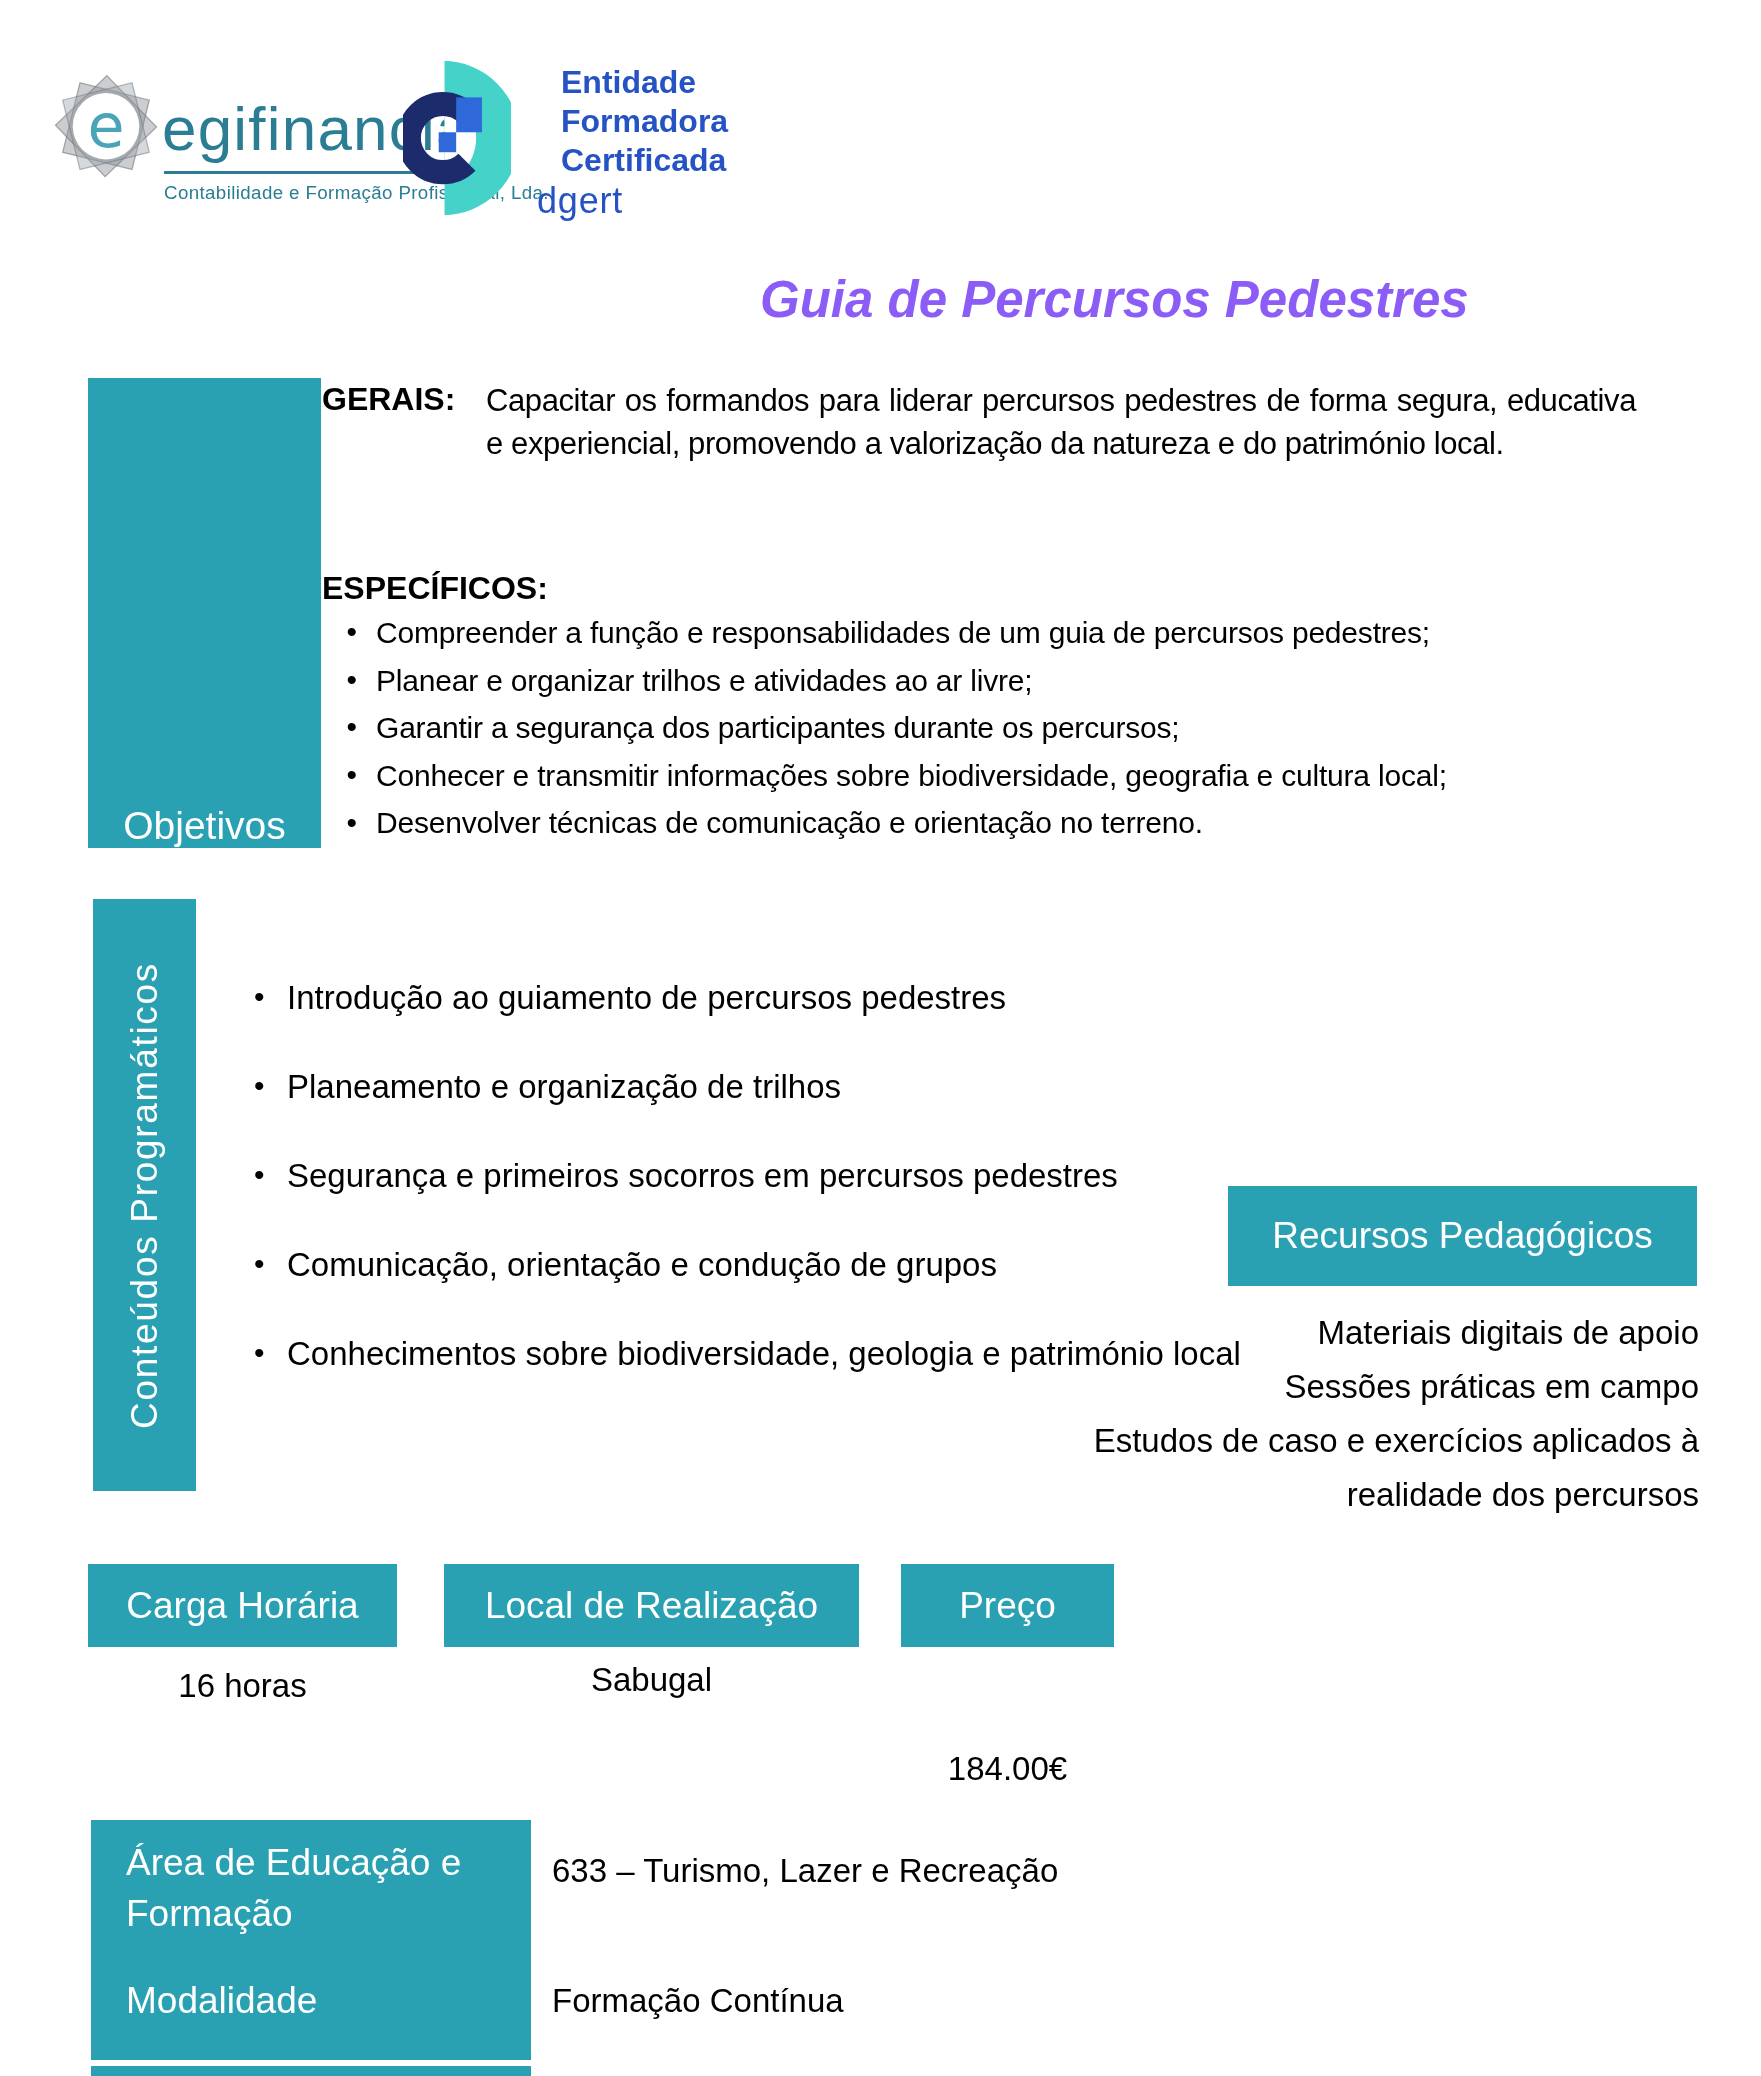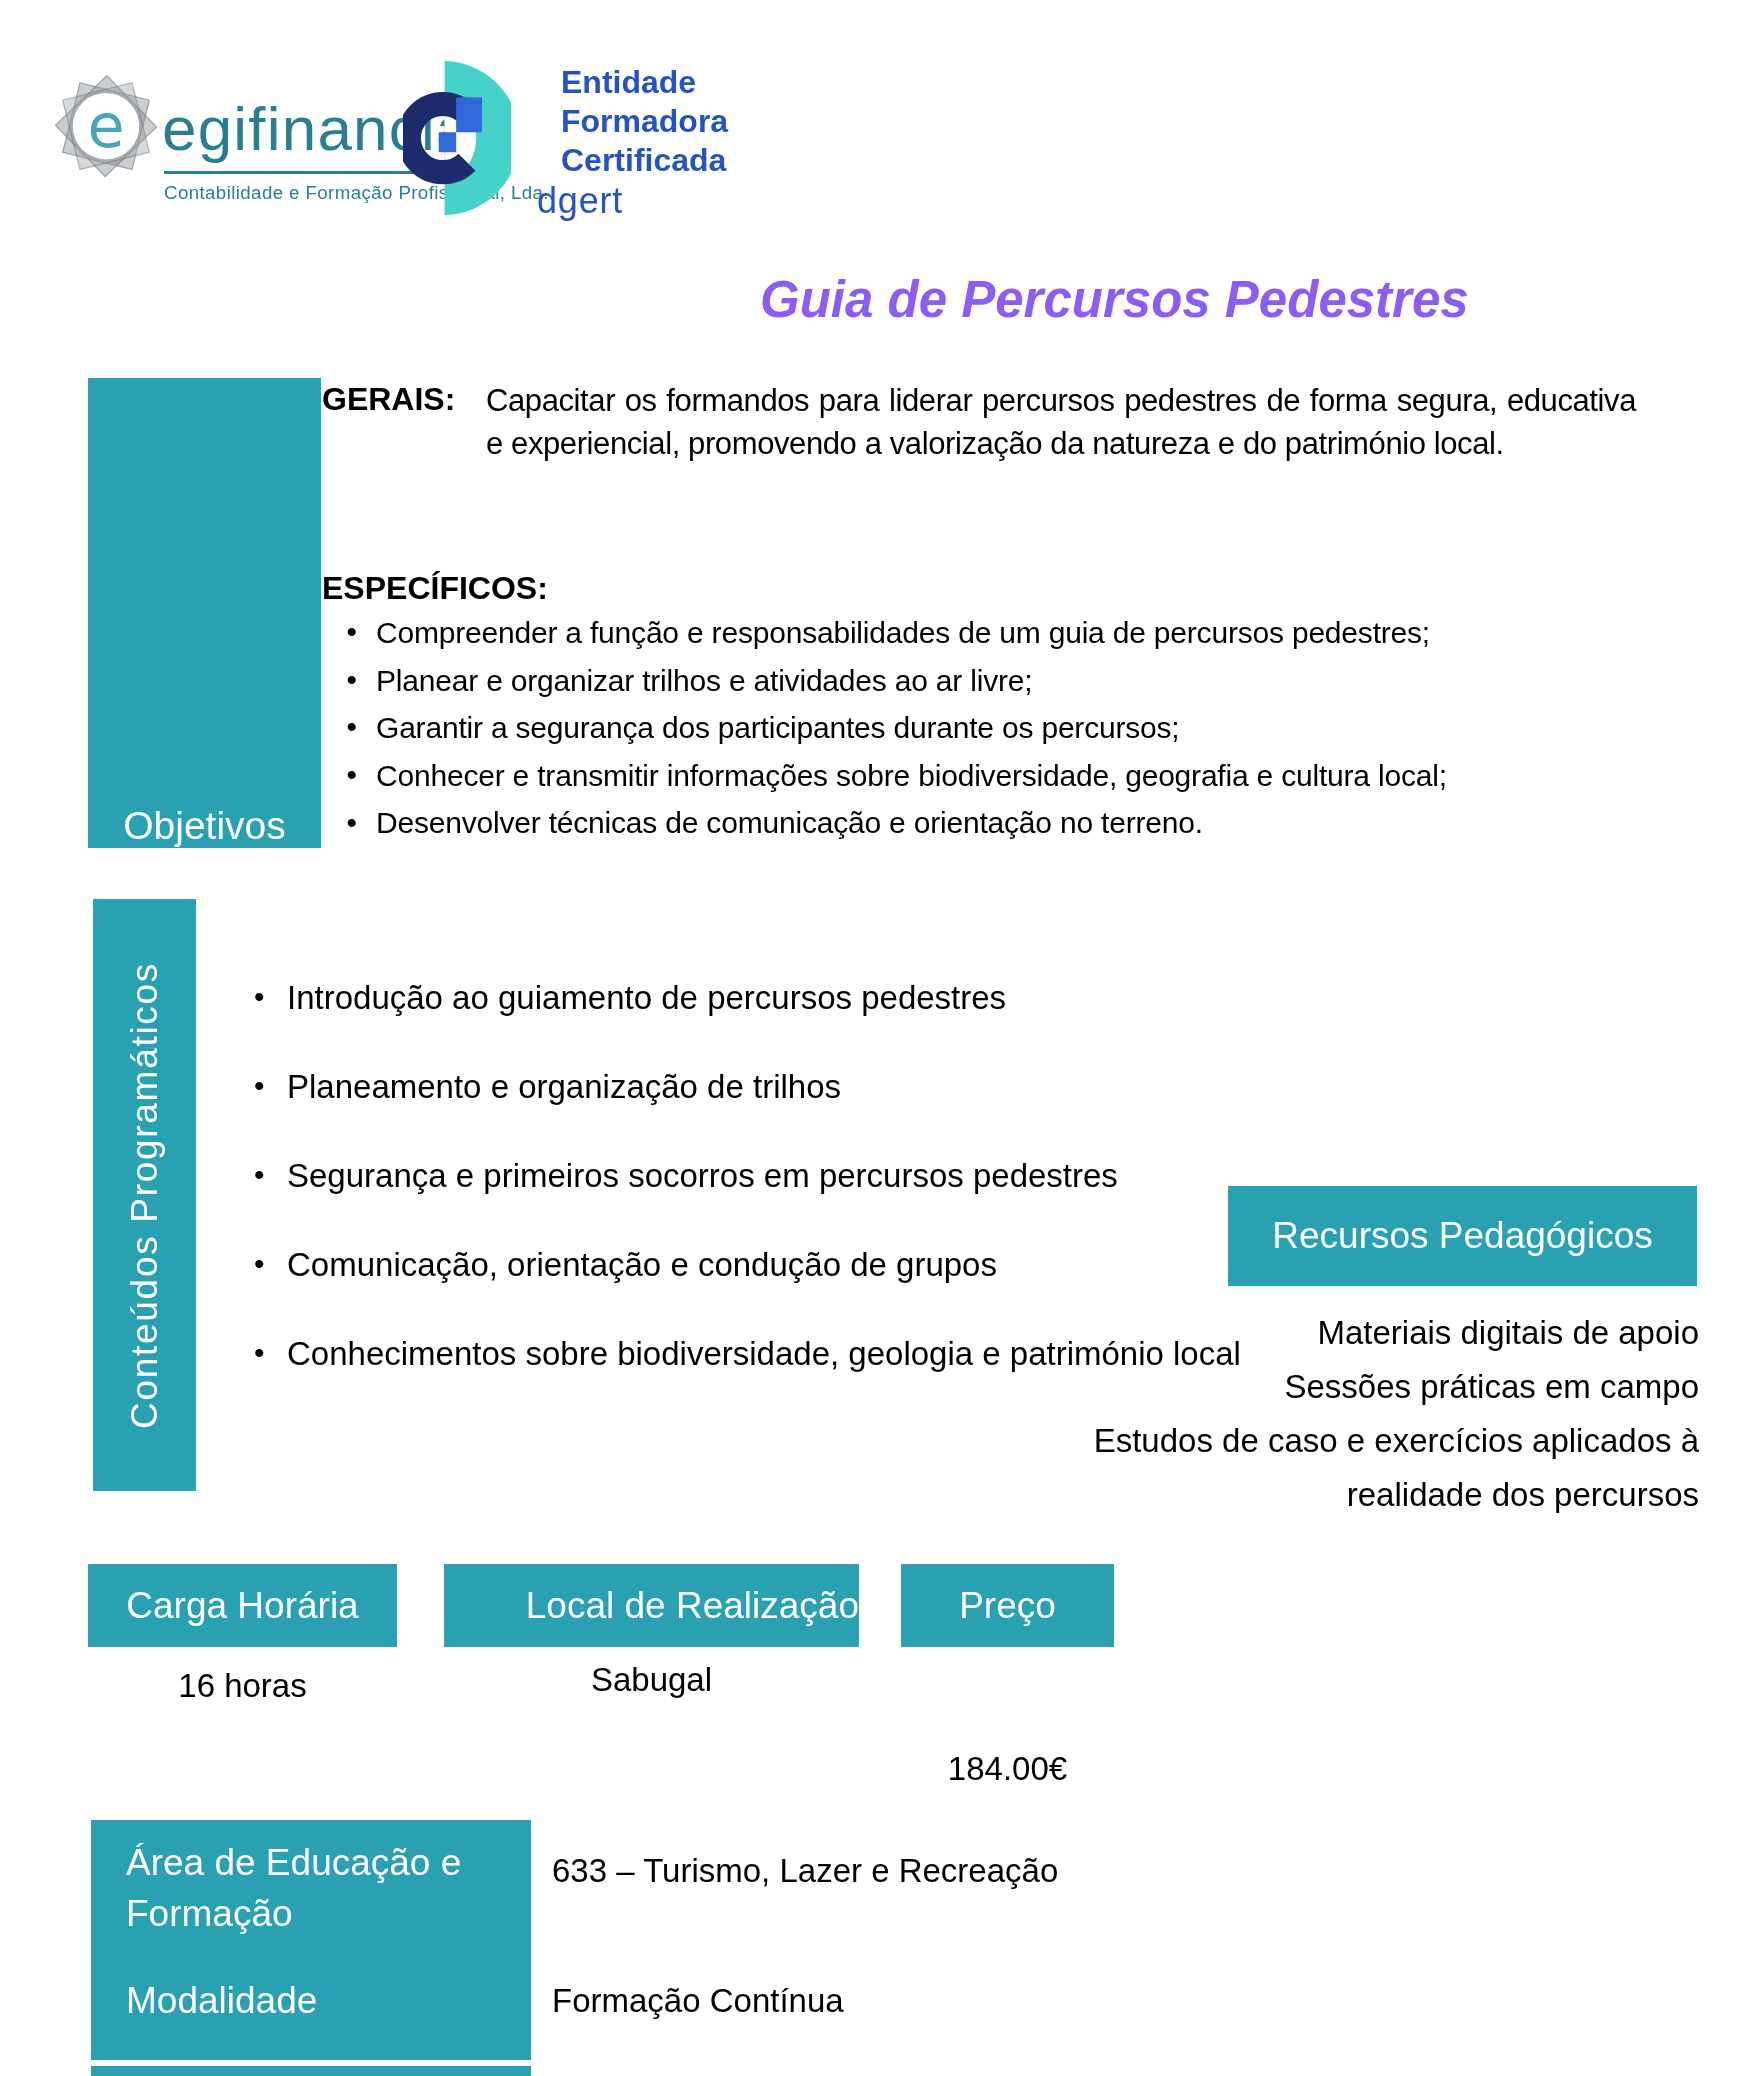--- a/index.html
+++ b/index.html
@@ -130,21 +130,21 @@
   </div>
   <div class="abs teal-box" style="left:1228px; top:1186px; width:469px; height:100px;">
     <div class="lbl" style="font-size:37px;">Recursos Pedagógicos</div>
   </div>
 
   <div class="abs teal-box" style="left:88px; top:1564px; width:309px; height:83px;">
     <div class="lbl info-label">Carga Horária</div>
   </div>
   <div class="abs info-value" style="left:88px; top:1667px; width:309px;">16 horas</div>
 
-  <div class="abs teal-box" style="left:444px; top:1564px; width:415px; height:83px;justify-content:flex-end;">
+  <div class="abs teal-box" style="left:444px; top:1564px; width:415px; height:83px;">
     <div class="lbl info-label">Local de Realização</div>
   </div>
   <div class="abs info-value" style="left:444px; top:1661px; width:415px;">Sabugal</div>
 
   <div class="abs teal-box" style="left:901px; top:1564px; width:213px; height:83px;">
     <div class="lbl info-label">Preço</div>
   </div>
   <div class="abs info-value" style="left:901px; top:1750px; width:213px;">184.00€</div>
 
   <div class="abs detail-box" style="left:91px; top:1820px; height:136px;">

